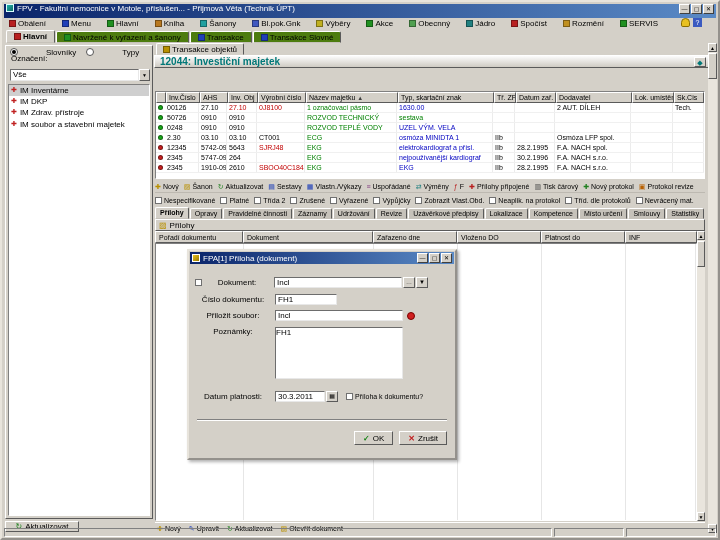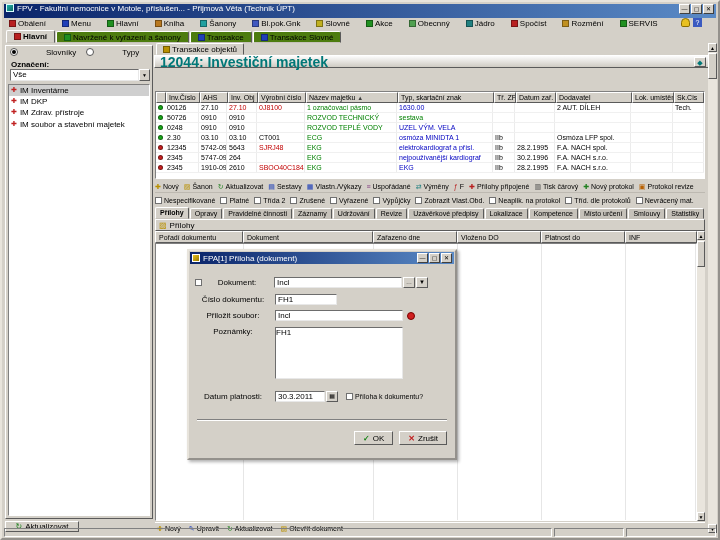--- a/index.html
+++ b/index.html
@@ -30,37 +30,37 @@
   .tabrow{position:absolute;left:2px;top:28px;right:12px;height:13px;display:flex;align-items:flex-end;padding-left:2px;}
   .tab{display:flex;align-items:center;padding:1px 7px;height:12px;background:#4d7c0f;border:1px solid;border-color:#fff #5a5a5a #c6c2ba #fff;border-radius:2px 2px 0 0;margin-right:1px;white-space:nowrap;}
   .tab.active{background:#d4d0c8;height:13px;font-weight:bold;}
 
   
   .leftpanel{position:absolute;left:3px;top:43px;width:148px;height:474px;background:#d4d0c8;}
   .radios{position:absolute;left:4px;top:2px;display:flex;gap:10px;align-items:center;}
   .radio{width:8px;height:8px;border-radius:50%;background:#fff;border:1px solid #555;display:inline-block;margin-right:2px;position:relative;}
   .radio.sel::after{content:"";position:absolute;left:1px;top:1px;width:4px;height:4px;border-radius:50%;background:#000;}
   .ritem{display:flex;align-items:flex-start;gap:26px;}
-  .flabel{position:absolute;left:5px;top:14px;font-weight:bold;}
+  .flabel{position:absolute;left:5px;top:8px;}
   .combo{position:absolute;left:4px;top:23px;width:140px;height:12px;display:flex;}
   .combo .val{flex:1;}
   .cbtn{width:11px;height:100%;font-size:5px;text-align:center;line-height:10px;}
   .tree{position:absolute;left:2px;top:38px;right:2px;bottom:2px;background:#fff;overflow:hidden;}
   .titem{display:flex;align-items:flex-start;padding:1px 2px;line-height:1.15;}
   .titem.selected{background:#cfcfcf;}
   .tico{color:#c02020;font-size:7px;margin-right:3px;}
 
   .refreshbtn{position:absolute;left:3px;top:519px;width:74px;height:11px;display:flex;align-items:center;justify-content:center;gap:3px;font-size:8px;}
   .gico{color:#208020;font-size:8px;}
 
   
   .main{position:absolute;left:152px;top:41px;width:558px;height:490px;}
   .viewtab{position:absolute;left:2px;top:0;height:12px;display:flex;align-items:center;padding:0 6px;background:#d4d0c8;border:1px solid;border-color:#fff #5a5a5a #d4d0c8 #fff;border-radius:2px 2px 0 0;}
   .mheader{position:absolute;left:0;top:12px;right:0;height:13px;background:linear-gradient(#fcfcfc,#cfcbc3);border:1px solid;border-color:#fff #5a5a5a #5a5a5a #fff;display:flex;align-items:center;padding:0 5px;}
-  .mheader .htxt{color:#007878;font-weight:bold;font-size:14px;flex:1;}
+  .mheader .htxt{color:#007878;font-weight:bold;font-size:10px;flex:1;}
   .hdiamond{width:12px;height:10px;font-size:7px;line-height:9px;text-align:center;color:#007878;}
 
   
   .atable{position:absolute;left:1px;top:48px;right:7px;height:88px;background:#fff;border:1px solid;border-color:#808080 #fff #fff #808080;overflow:hidden;}
   .ahead{display:flex;height:11px;}
   .ahead .th{background:#d4d0c8;border:1px solid;border-color:#fff #5a5a5a #5a5a5a #fff;font-size:7px;padding:0 2px;white-space:nowrap;overflow:hidden;display:flex;align-items:center;}
   .sortmark{color:#404040;font-size:6px;margin-left:2px;}
   .tr{display:flex;height:10px;align-items:center;border-bottom:1px solid #f0f0f0;}
   .td{font-size:7px;padding:0 2px;white-space:nowrap;overflow:hidden;border-right:1px solid #ececec;height:100%;line-height:10px;}
   .dot{width:5px;height:5px;border-radius:50%;margin:0 2px;border:1px solid rgba(0,0,0,.4);flex:0 0 auto;}
@@ -168,21 +168,21 @@
         <span>Šanony</span>
       </div>
 
       <div class="mitem">
         <span class="ico7" style="background: rgb(64, 88, 192);"></span>
         <span>Bl.pok.Gnk</span>
       </div>
 
       <div class="mitem">
         <span class="ico7" style="background: rgb(192, 176, 32);"></span>
-        <span>Slovné</span>
+        <span>Výběry</span>
       </div>
 
       <div class="mitem">
         <span class="ico7" style="background: rgb(32, 144, 32);"></span>
         <span>Akce</span>
       </div>
 
       <div class="mitem">
         <span class="ico7" style="background: rgb(80, 160, 80);"></span>
         <span>Obecnný</span>

